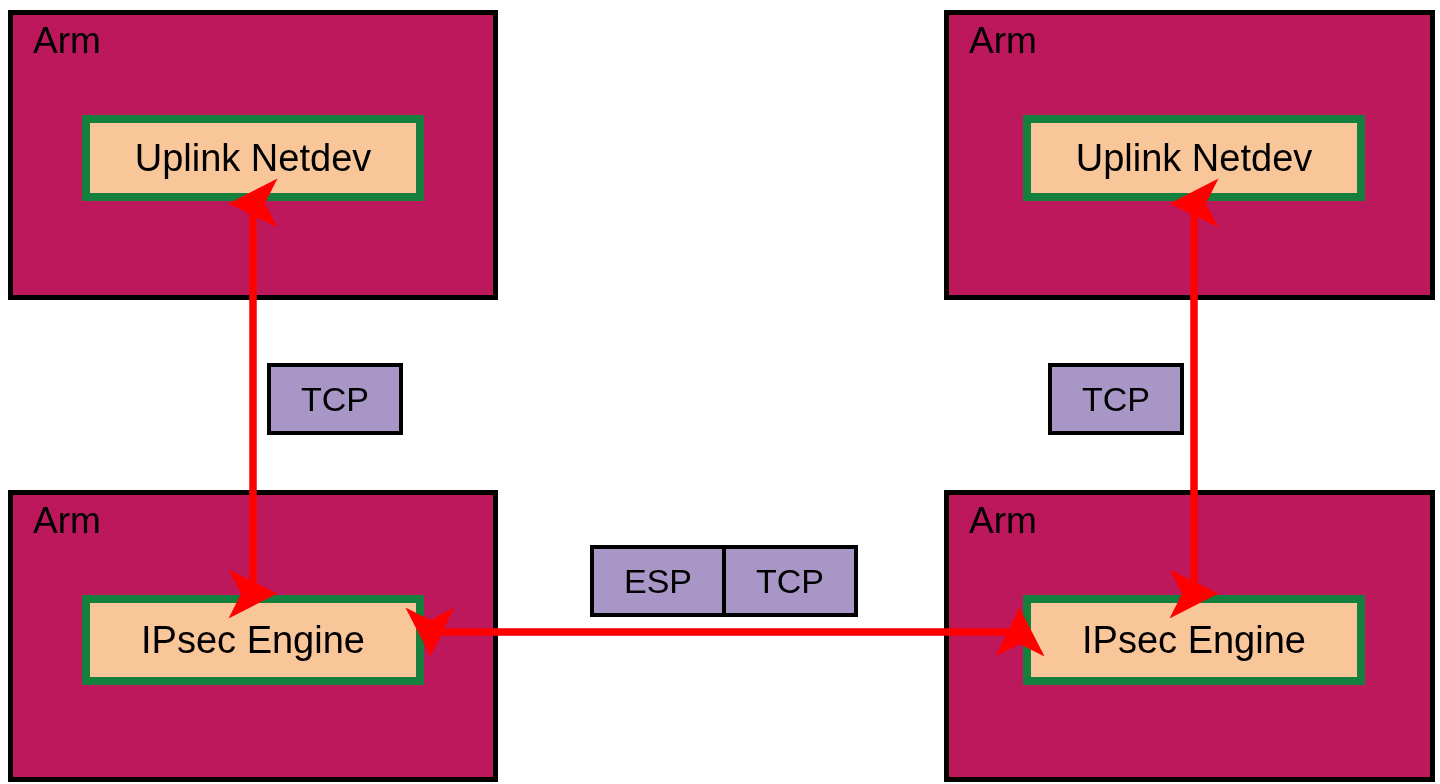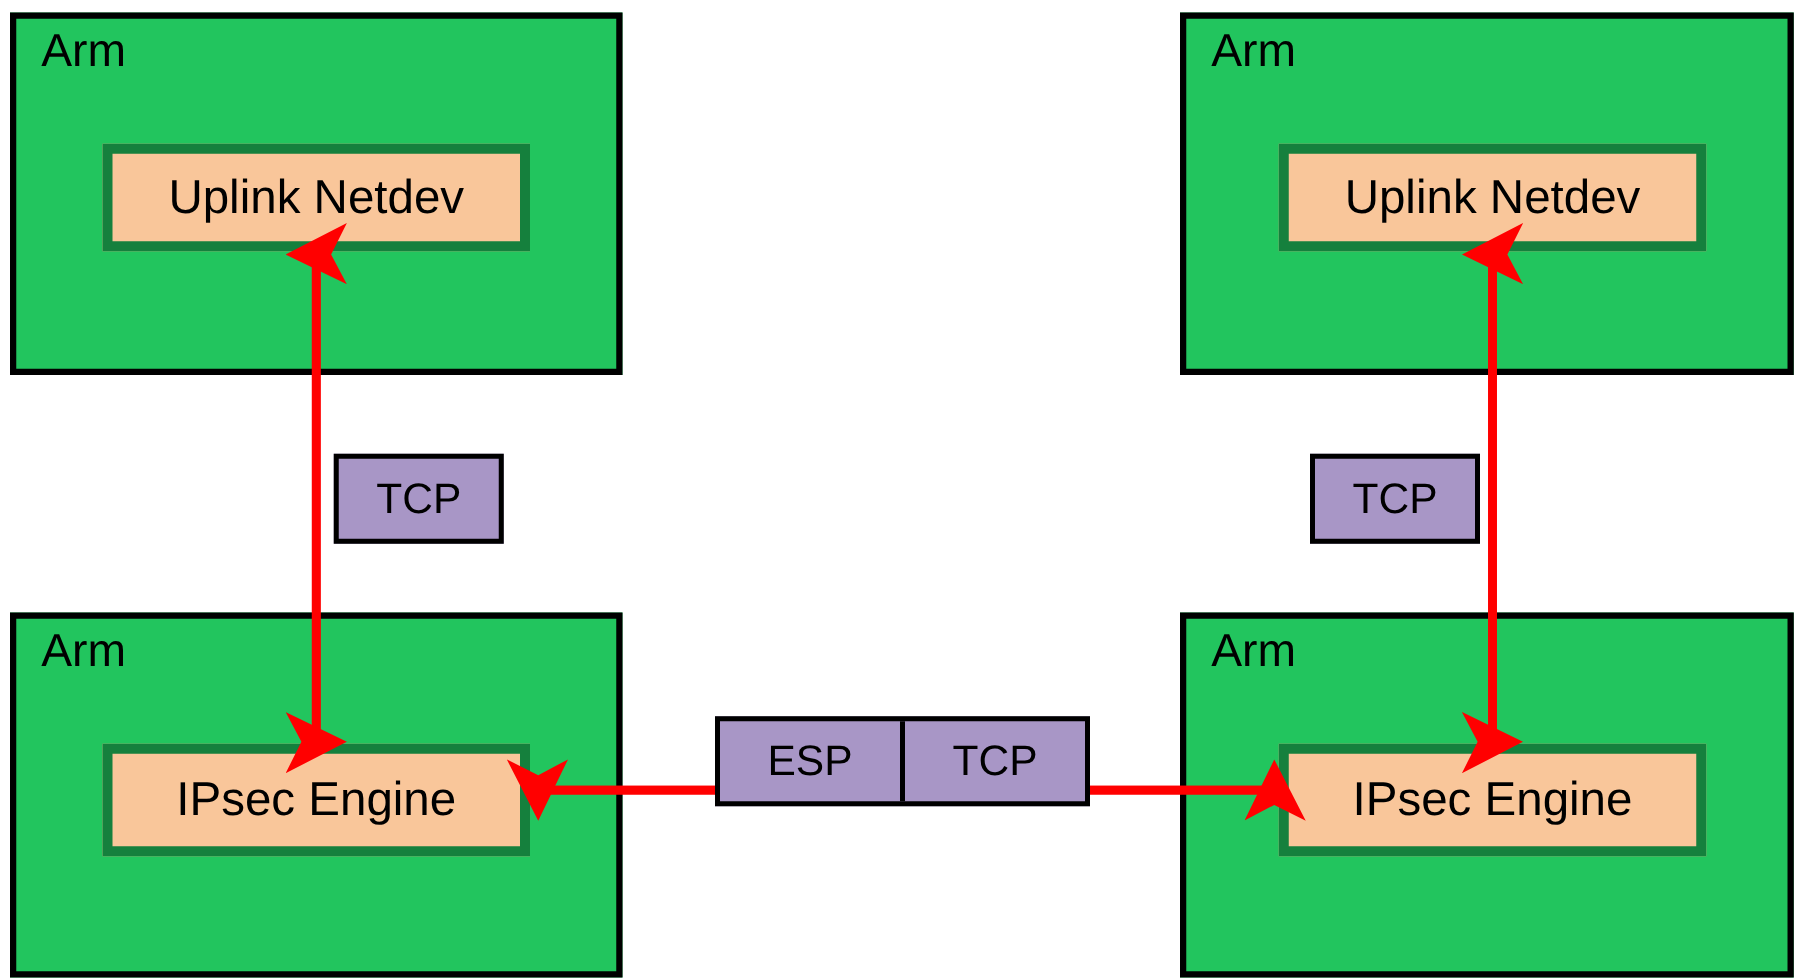--- a/index.html
+++ b/index.html
@@ -13,21 +13,21 @@
   }
   #stage {
     position: relative;
     width: 1440px;
     height: 784px;
     background: #ffffff;
     overflow: hidden;
   }
   .arm-box {
     position: absolute;
-    background: #22c55e;
+    background: #be185d;
     border: 5px solid #000000;
     box-sizing: border-box;
   }
   .arm-label {
     position: absolute;
     left: 20px;
     top: 6px;
     font-size: 37px;
     line-height: 1.1;
     color: #000000;
@@ -156,21 +156,21 @@
   </svg>
 
   <div class="proto-box" style="left:267px; top:363px; width:136px; height:72px;">
     <span>TCP</span>
   </div>
 
   <div class="proto-box" style="left:1048px; top:363px; width:136px; height:72px;">
     <span>TCP</span>
   </div>
 
-  <div class="proto-split" style="left:572px; top:545px; width:300px; height:72px;margin-top:28px;">
+  <div class="proto-split" style="left:590px; top:545px; width:268px; height:72px;">
     <div class="proto-cell">
       <span>ESP</span>
     </div>
     <div class="proto-cell">
       <span>TCP</span>
     </div>
   </div>
 
 </div>
 

